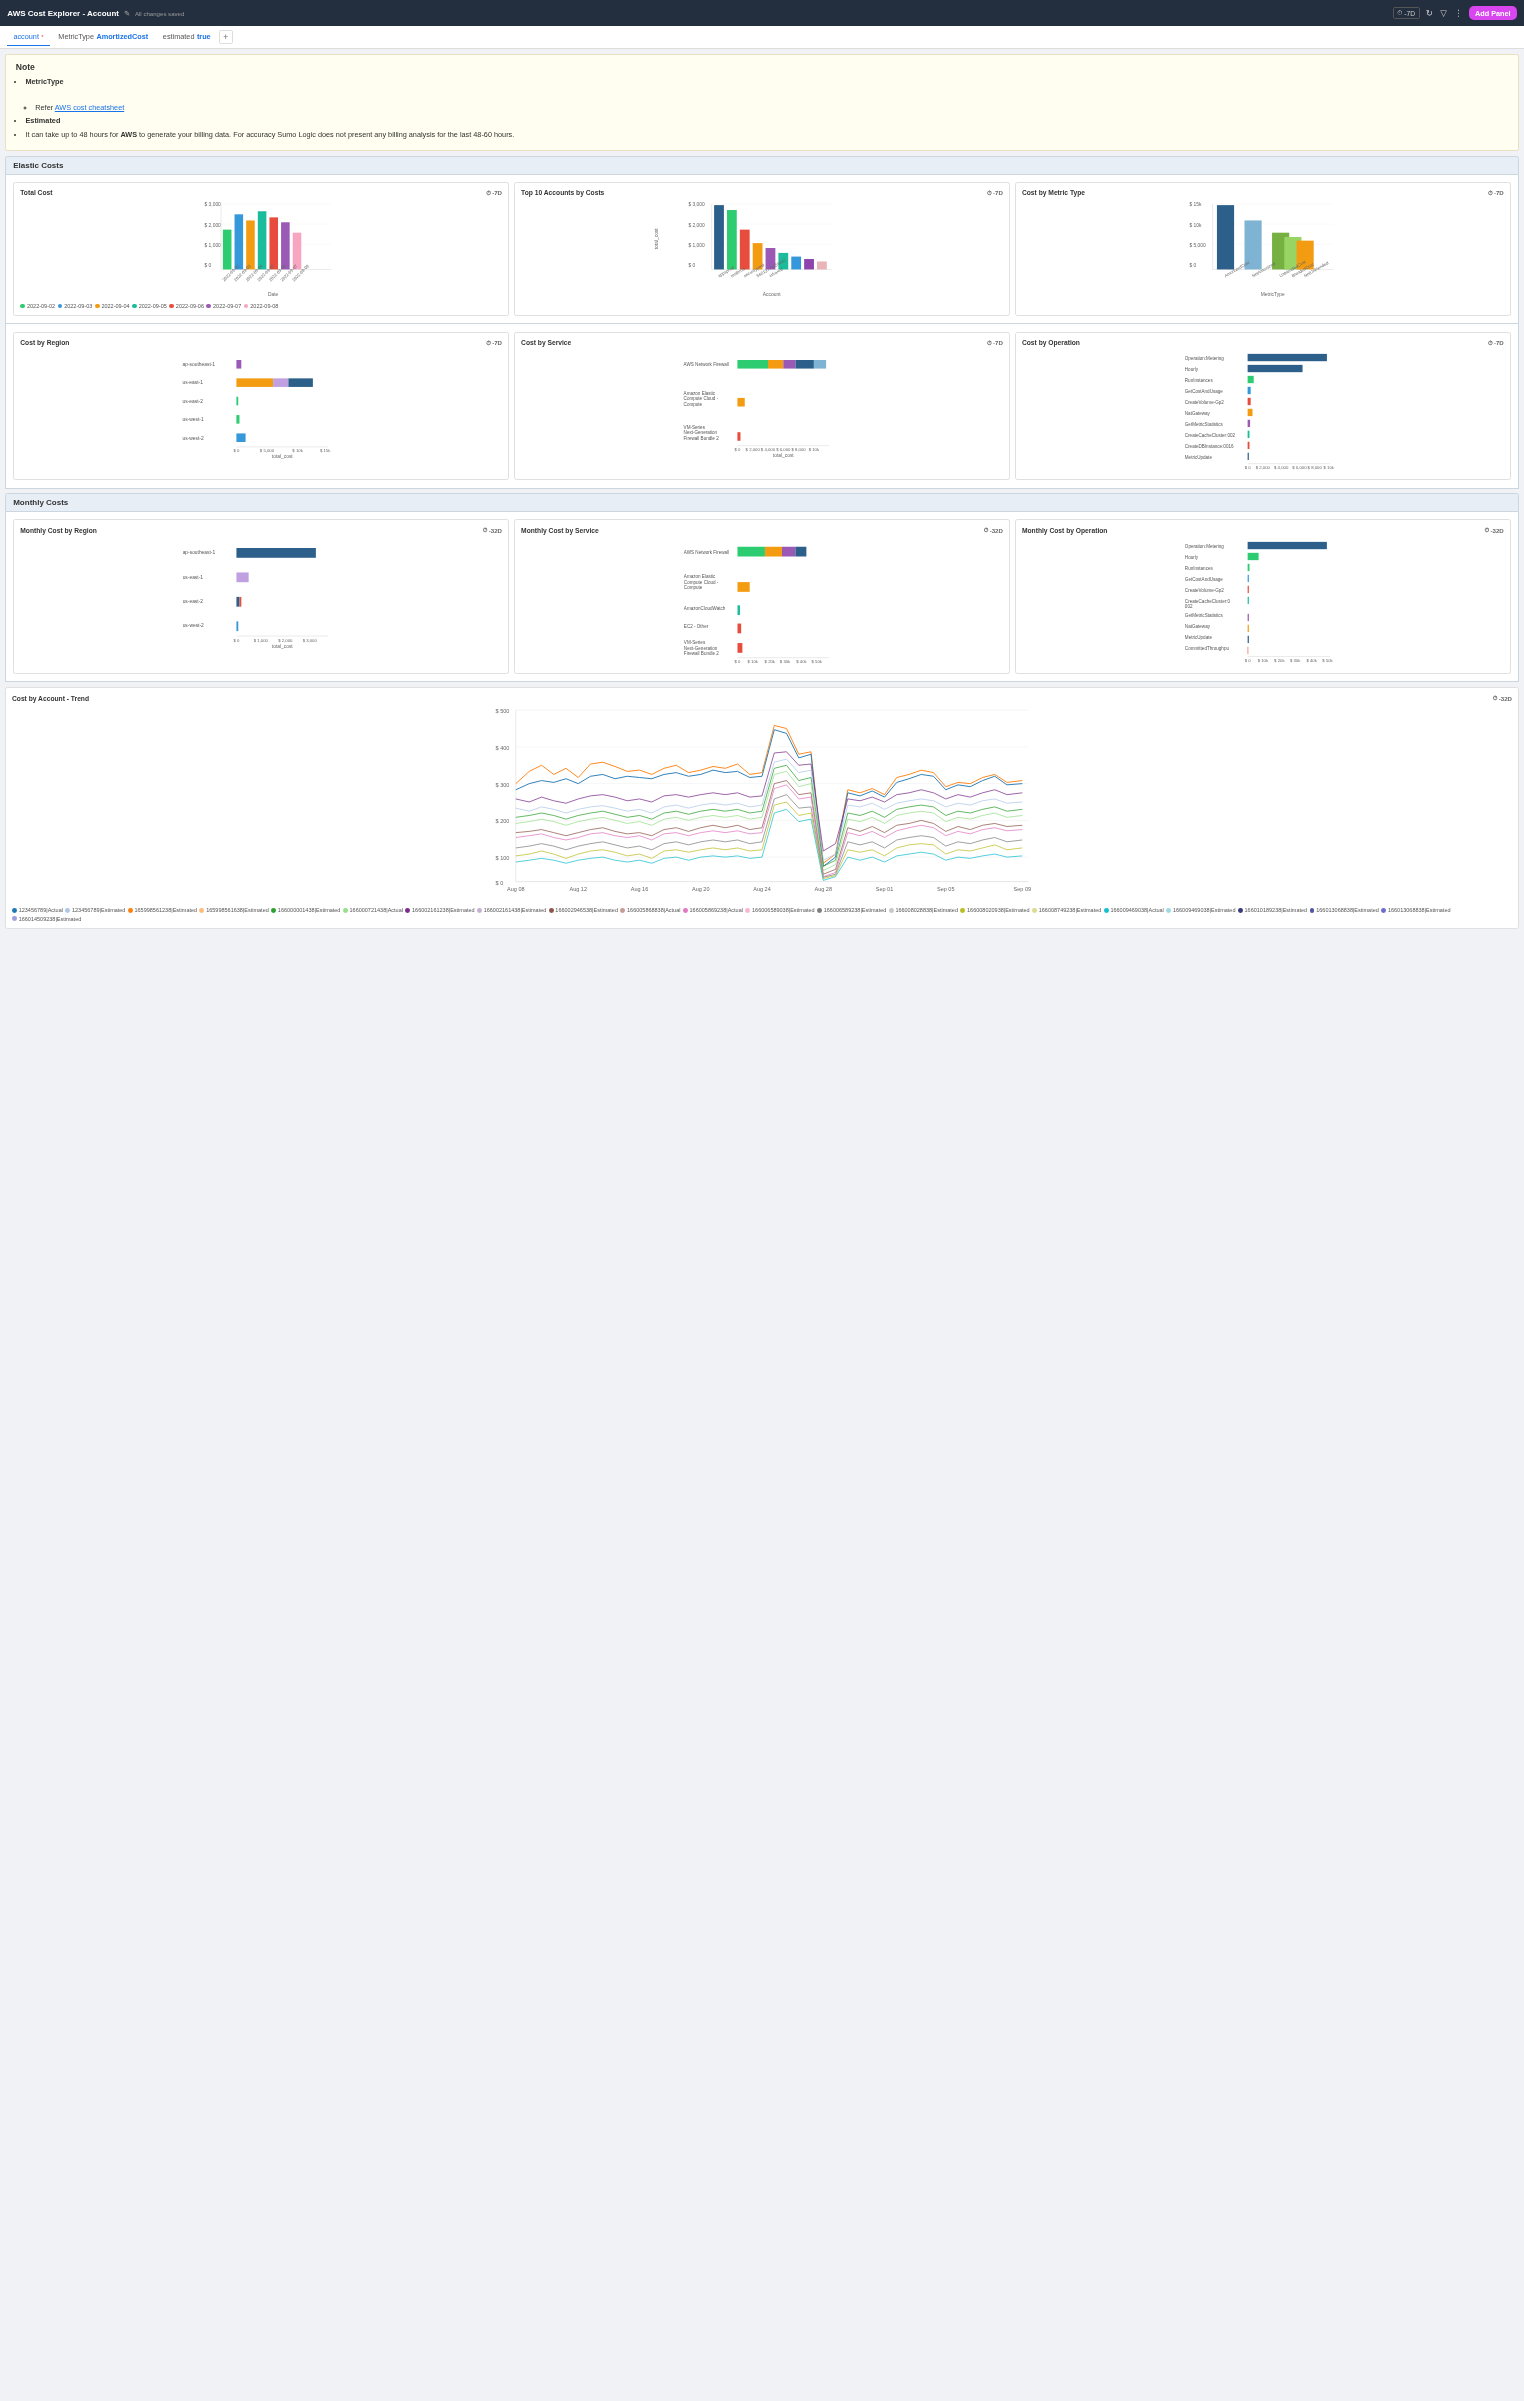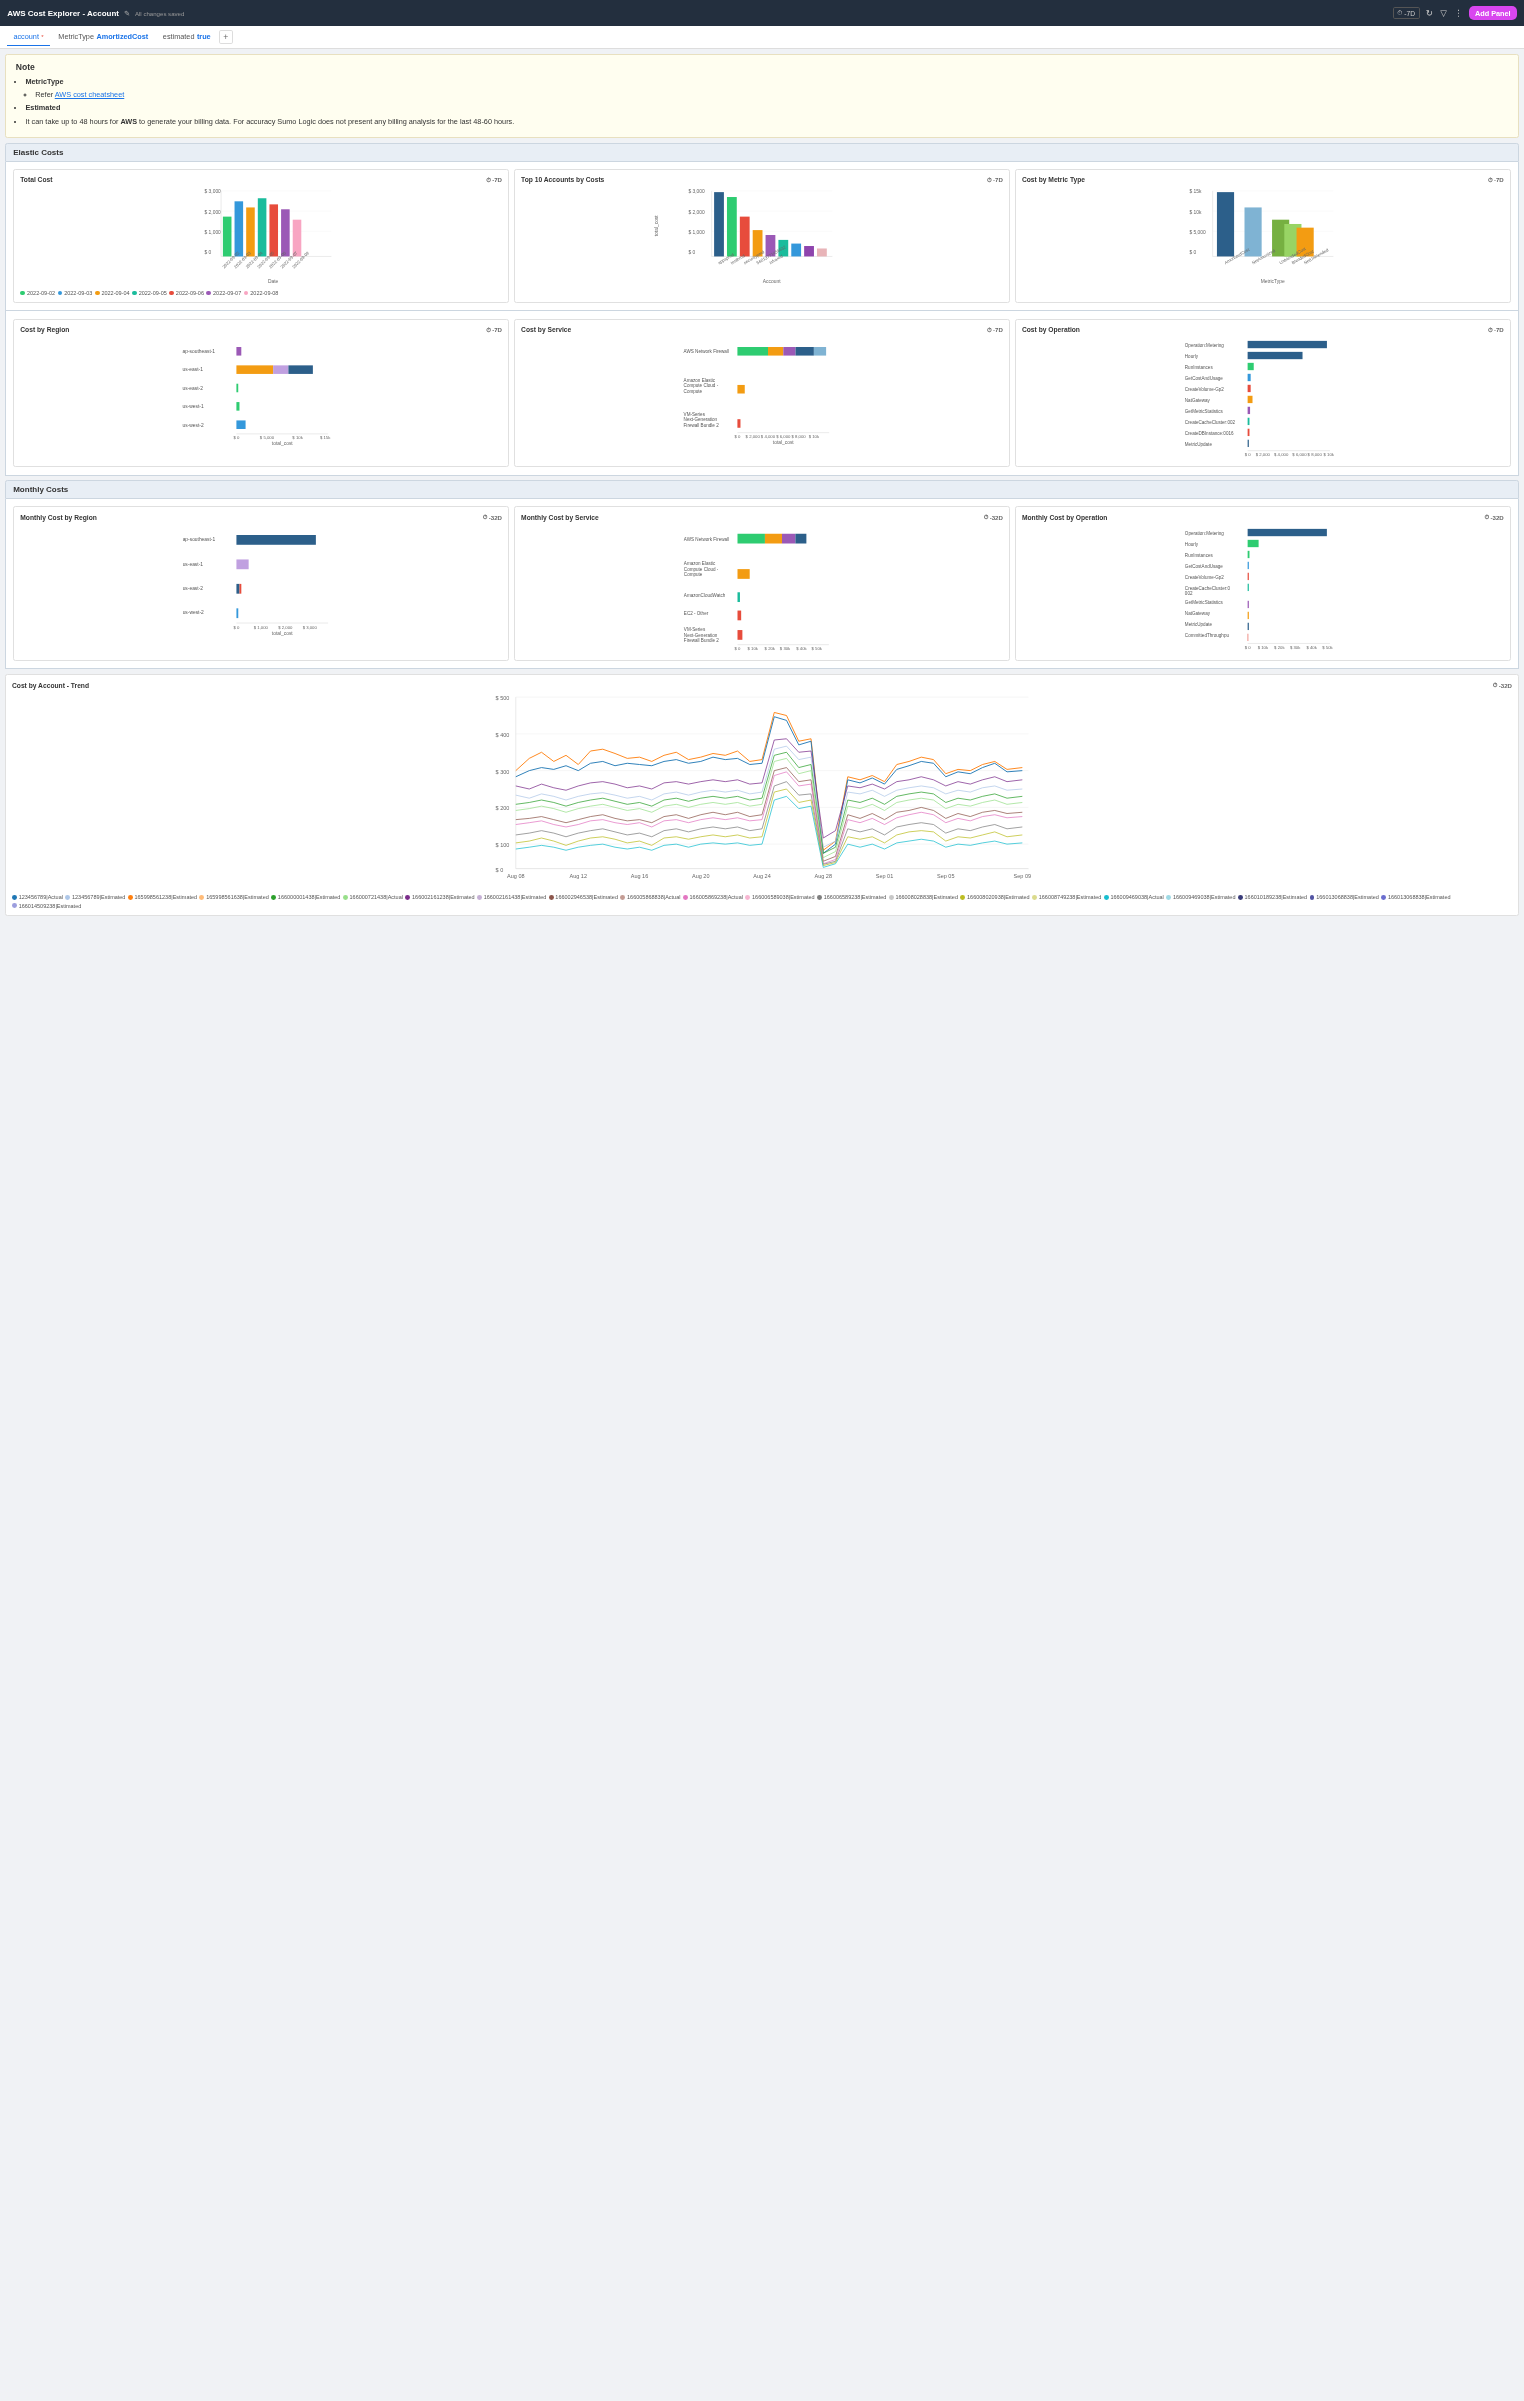--- a/index.html
+++ b/index.html
@@ -19,21 +19,21 @@
     .tab.active { border-bottom-color: #1a73e8; color: #1a73e8; }
     .tab-asterisk { color: #e74c3c; font-size: 6.1px; }
     .tab-value { font-weight: 600; color: #1a73e8; }
     .tab-add { background: none; border: 0.6px solid #ddd; border-radius: 1.8px; width: 13.4px; height: 13.4px; cursor: pointer; font-size: 8.6px; color: #666; display: flex; align-items: center; justify-content: center; }
 
     
     .note-section { background: #fffef0; border: 0.6px solid #e8e0c0; margin: 4.9px; border-radius: 2.4px; padding: 7.3px 9.8px; }
     .note-title { font-size: 8.6px; font-weight: 700; margin-bottom: 4.9px; }
     .note-list { padding-left: 9.8px; }
     .note-list li { margin-bottom: 2.4px; line-height: 1.5; }
-    .note-list ul { padding-left: 9.8px; margin-top: 2px; }
+    .note-list ul { padding-left: 9.8px; margin-top: 15px; }
     .note-link { color: #1a73e8; text-decoration: underline; cursor: pointer; }
 
     
     .section-header { background: #e8eef5; border: 0.6px solid #ccd6e0; margin: 4.9px 4.9px 0 4.9px; padding: 3.7px 7.3px; border-radius: 2.4px 2.4px 0 0; font-size: 8px; font-weight: 600; color: #333; }
     .chart-title { font-size: 6.7px; font-weight: 700; margin-bottom: 2.4px; color: #333; display: flex; align-items: center; justify-content: space-between; }
     .chart-time-badge { font-size: 6.1px; color: #666; display: flex; align-items: center; gap: 1.2px; }
 
     
     .legend { display: flex; flex-wrap: wrap; gap: 2.4px; margin-top: 3.7px; }
     .legend-item { display: flex; align-items: center; gap: 1.8px; font-size: 5.5px; color: #555; }

